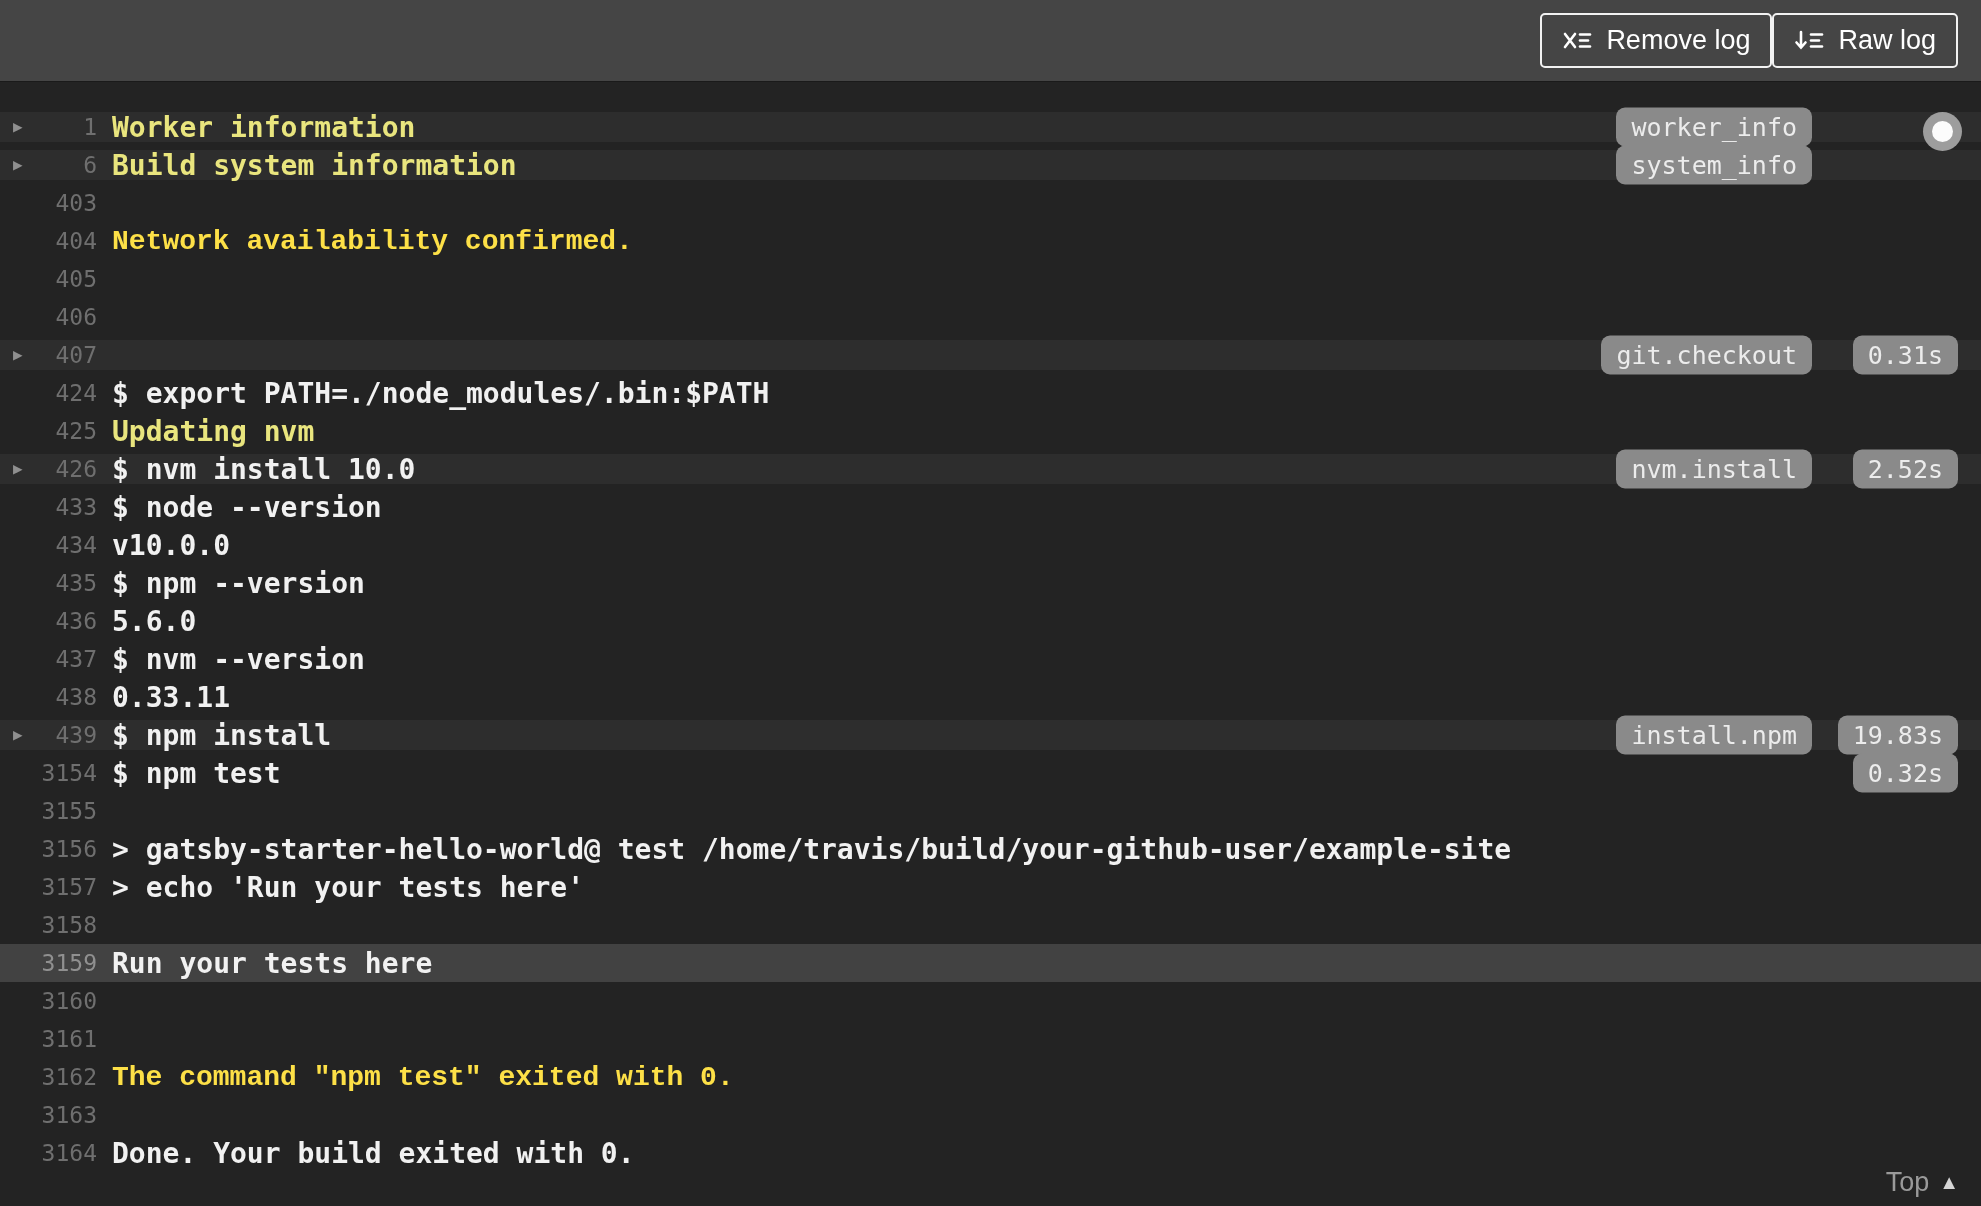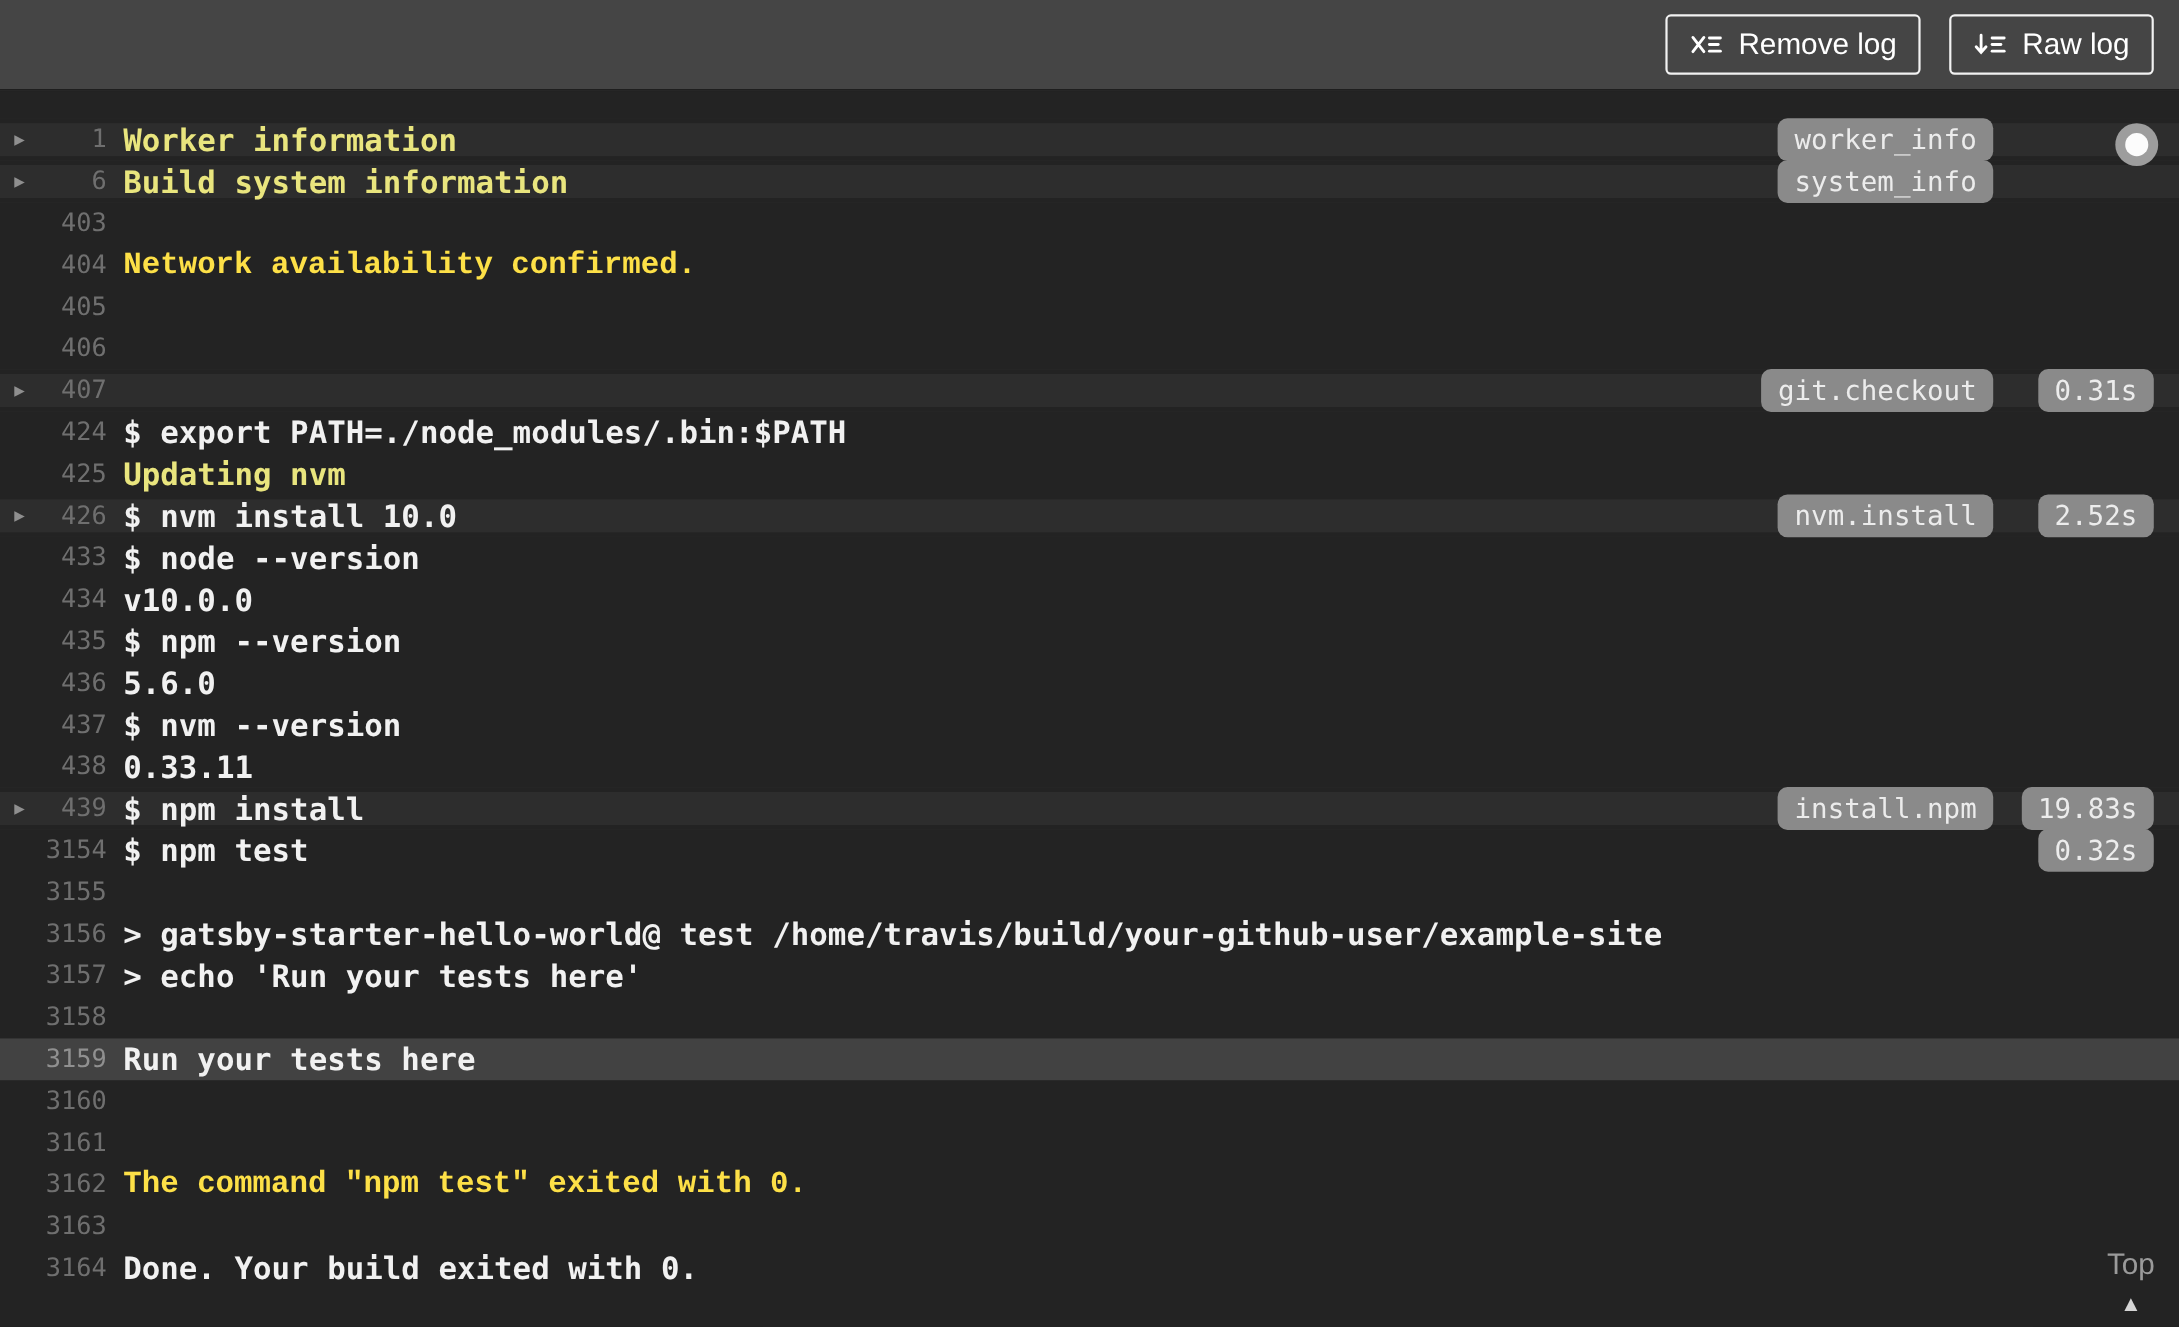--- a/index.html
+++ b/index.html
@@ -2,21 +2,21 @@
 <html><head>
 <meta charset="utf-8">
 <style>
   html,body{margin:0;padding:0;background:#232323;}
   body{width:1981px;height:1206px;position:relative;overflow:hidden;
        font-family:"DejaVu Sans Mono",monospace;}
 
   
   .header{height:82px;background:#454545;border-bottom:1px solid #1a1a1a;
           display:flex;justify-content:flex-end;align-items:center;
-          gap:26px;padding-right:23px;box-sizing:border-box;}
+          padding-right:23px;box-sizing:border-box;}
   .hbtn{display:flex;align-items:center;gap:13px;background:transparent;
         border:2px solid #f2f2f2;border-radius:5px;color:#ffffff;
         font:27px "Liberation Sans",sans-serif;padding:10px 20px;cursor:pointer;}
   .hbtn svg{display:block;}
   .hbtn svg *{stroke:#ffffff;stroke-width:2.6;fill:none;stroke-linecap:round;}
 
   
   .log{position:absolute;top:83px;left:0;right:0;bottom:0;background:#232323;
        padding-top:25px;}
   .row{height:38px;display:flex;align-items:center;position:relative;
@@ -42,21 +42,21 @@
 
   
   .knob{position:absolute;top:112px;right:19px;width:39px;height:39px;
         border-radius:50%;background:#9d9d9d;cursor:grab;}
   .knob::after{content:"";position:absolute;left:9px;top:9px;width:21px;
         height:21px;border-radius:50%;background:#fcfcfc;}
 
   
   .top-link{position:absolute;right:22px;bottom:8px;color:#9a9a9a;
         font:27px "Liberation Sans",sans-serif;cursor:pointer;
-        display:flex;align-items:center;gap:10px;flex-direction:column;}
+        display:flex;align-items:center;gap:10px;}
   .top-link .tri{color:#d5d5d5;font-size:20px;}
 </style>
 </head>
 <body>
 
 <div class="header">
   <button class="hbtn">
     <span>
       <svg width="31" height="25" viewBox="0 0 31 25">
         <path d="M3 6 L13 19 M13 6 L3 19"></path>

